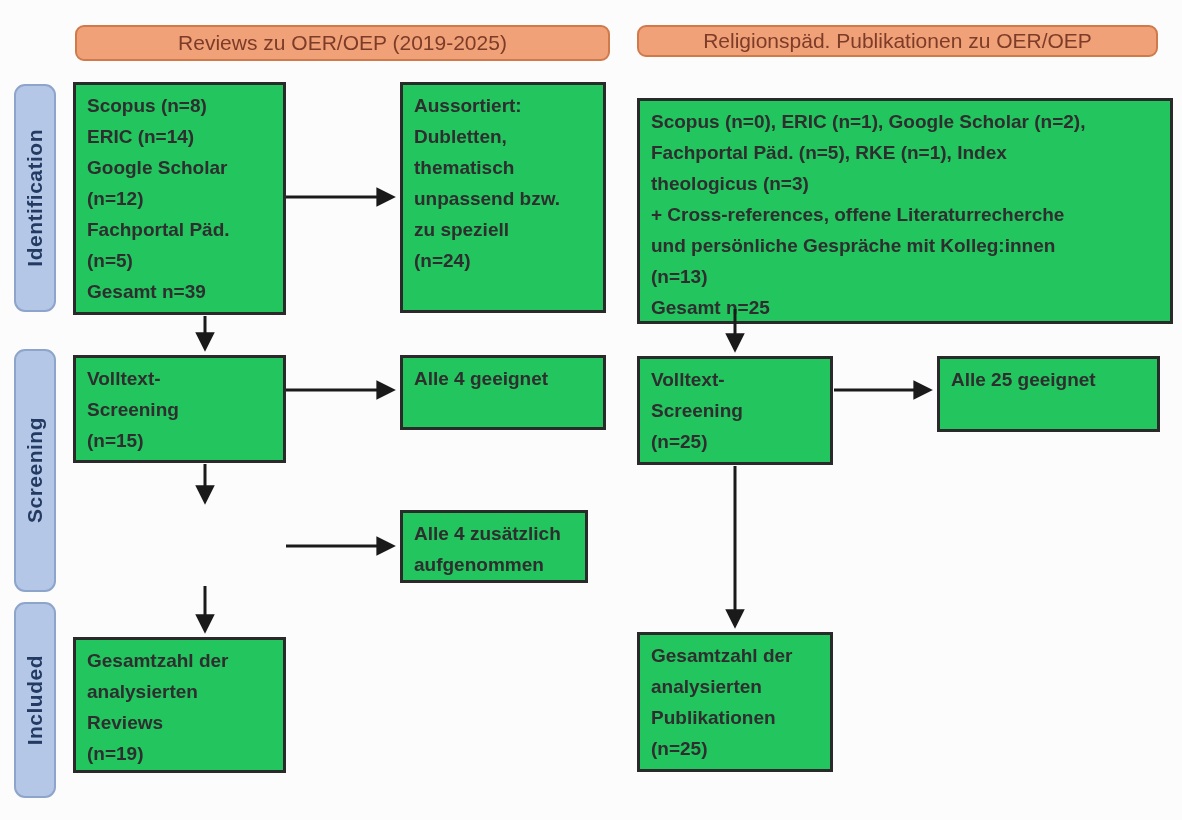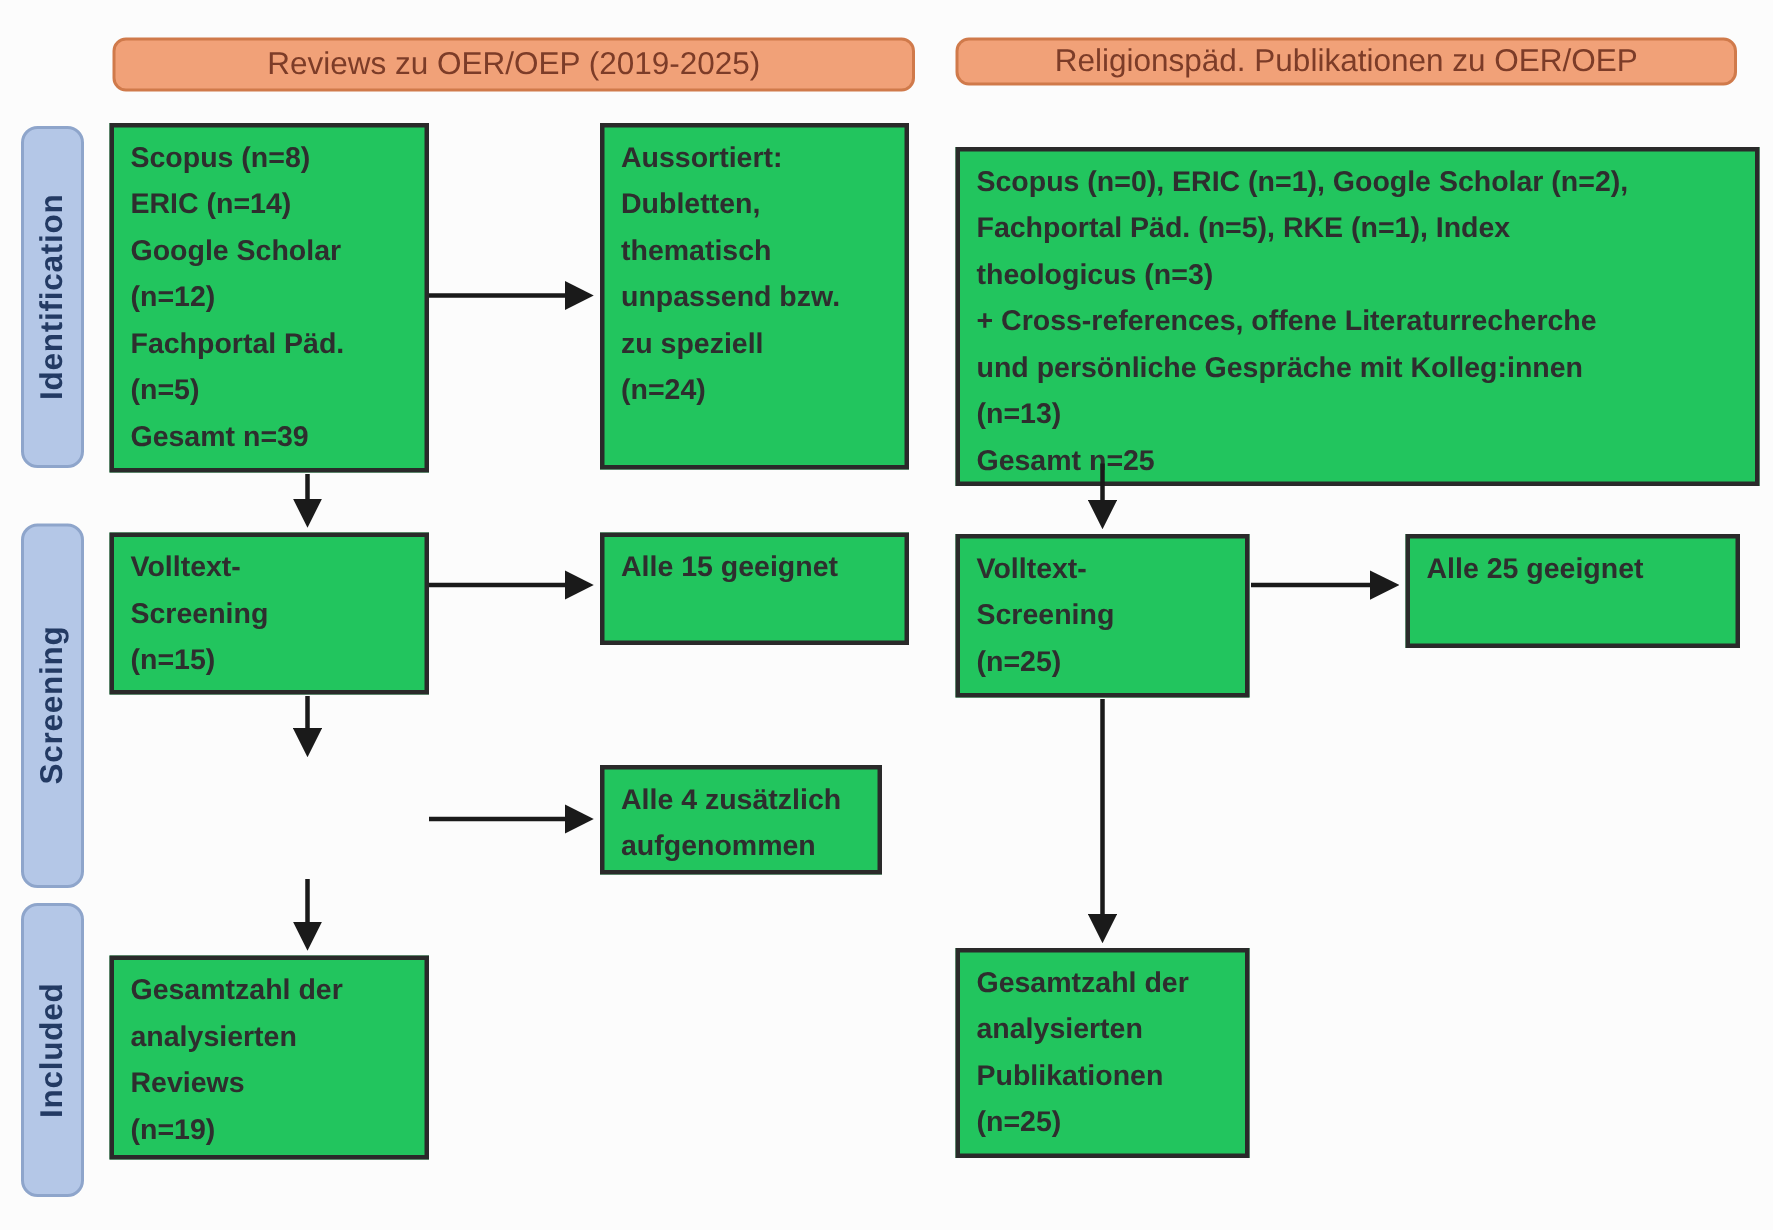--- a/index.html
+++ b/index.html
@@ -92,21 +92,21 @@
 Gesamt n=39</div>
   <div class="fbox" style="left:400px; top:82px; width:206px; height:231px;">Aussortiert:
 Dubletten,
 thematisch
 unpassend bzw.
 zu speziell
 (n=24)</div>
   <div class="fbox" style="left:73px; top:355px; width:213px; height:108px;">Volltext-
 Screening
 (n=15)</div>
-  <div class="fbox" style="left:400px; top:355px; width:206px; height:75px;">Alle 15 geeignet</div>
+  <div class="fbox" style="left:400px; top:355px; width:206px; height:75px;">Alle 4 geeignet</div>
   <div class="fbox" style="left:400px; top:510px; width:188px; height:73px;">Alle 4 zusätzlich
 aufgenommen</div>
   <div class="fbox" style="left:73px; top:637px; width:213px; height:136px;">Gesamtzahl der
 analysierten
 Reviews
 (n=19)</div>
 
   <div class="fbox" style="left:637px; top:82px; width:536px; height:226px;margin-top:16px;">Scopus (n=0), ERIC (n=1), Google Scholar (n=2),
 Fachportal Päd. (n=5), RKE (n=1), Index
 theologicus (n=3)

